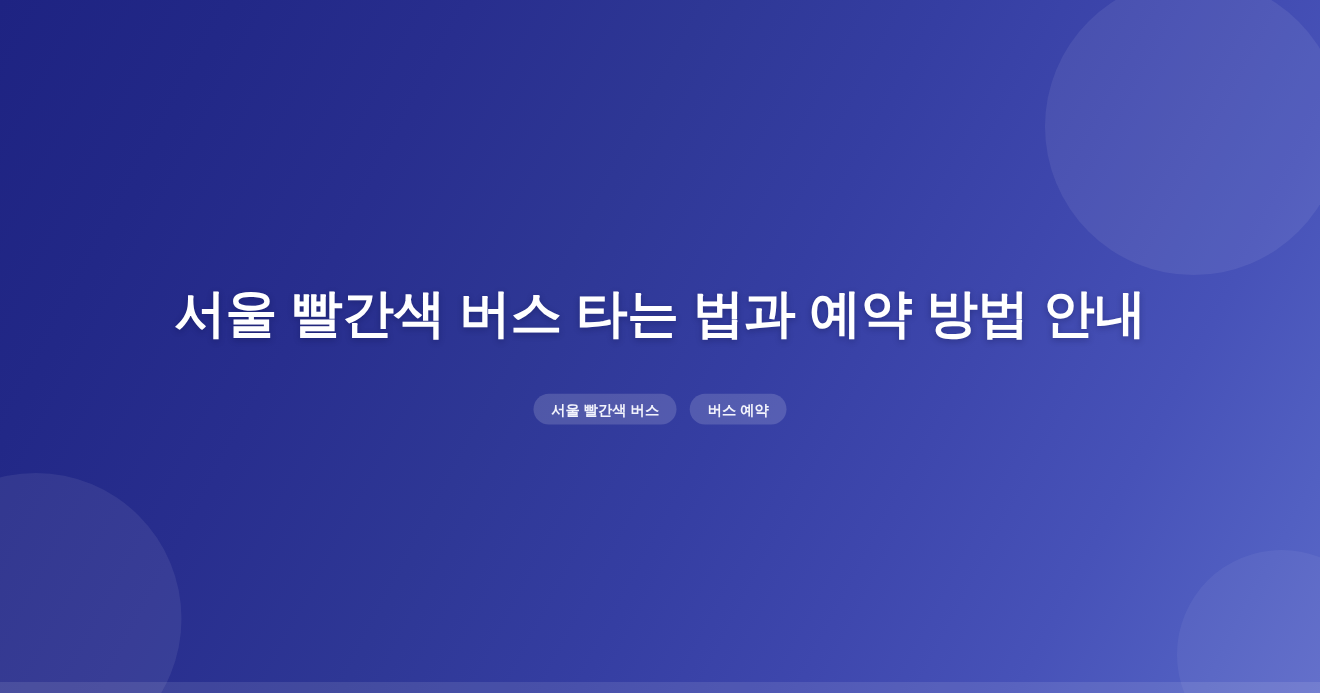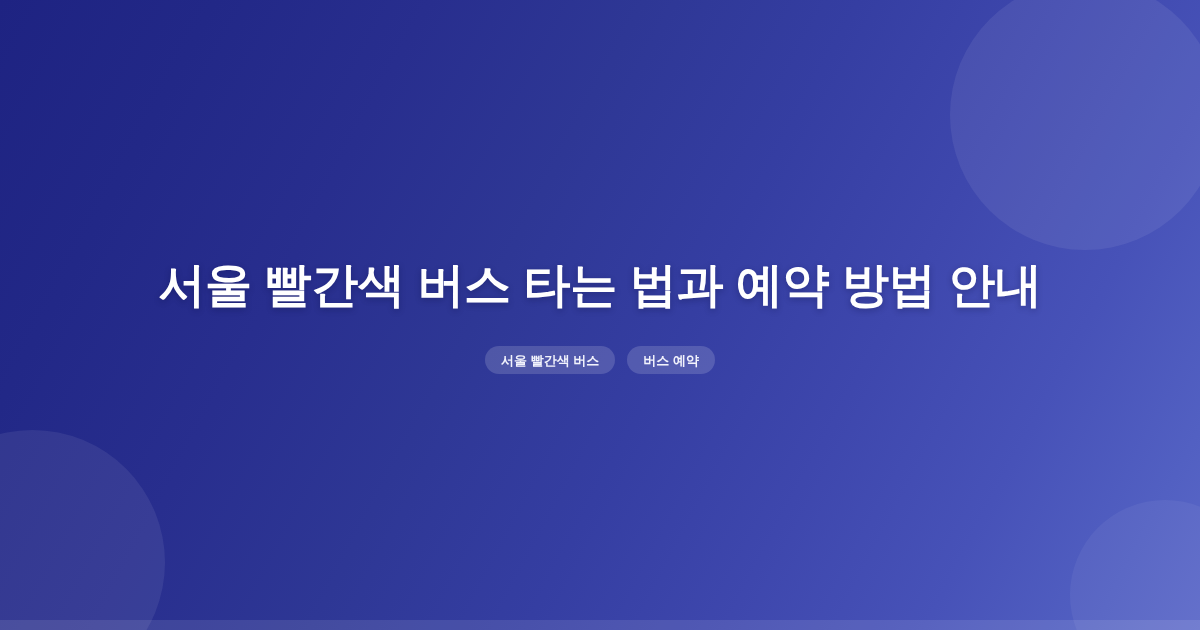--- a/index.html
+++ b/index.html
@@ -85,21 +85,21 @@
     bottom: 0;
     display: flex;
     flex-direction: column;
     align-items: center;
     justify-content: center;
     padding: 0 60px;
     box-sizing: border-box;
   }
 
   .headline {
-    margin: 0;
+    margin: 12px;
     color: #ffffff;
     font-size: 47px;
     font-weight: bold;
     line-height: 1.22;
     letter-spacing: -0.3px;
     text-align: center;
     white-space: nowrap;
     text-shadow: 0 2px 6px rgba(10, 14, 60, 0.30);
   }
 

